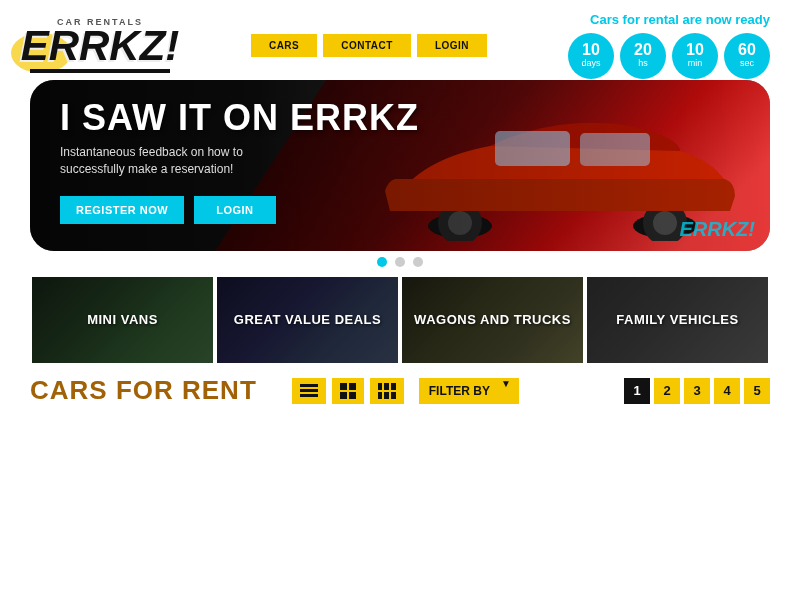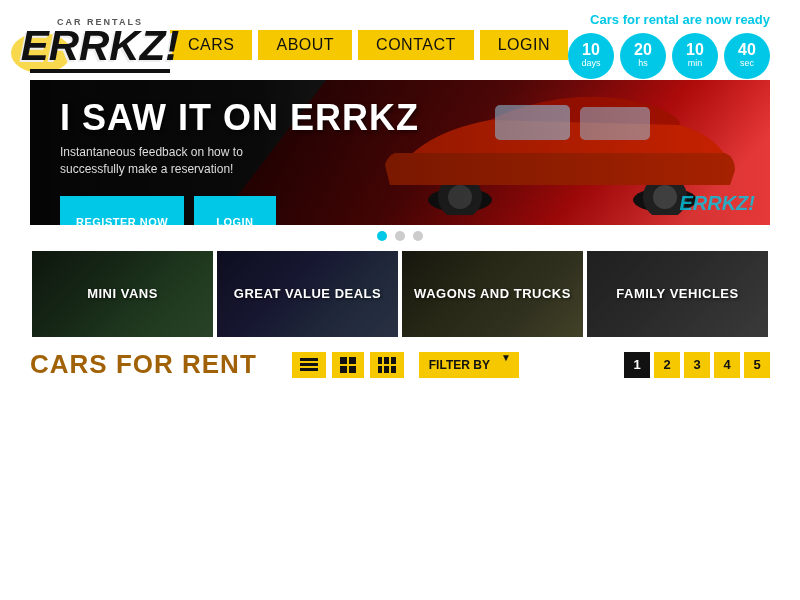--- a/index.html
+++ b/index.html
@@ -54,22 +54,22 @@
       margin-top: 2px;
     }
 
     .nav-area {
       display: flex;
       gap: 6px;
     }
     .nav-btn {
       background: #f5c800;
       color: #111;
-      font-weight: normal;
-      font-size: 16px;
+      font-weight: bold;
+      font-size: 10px;
       padding: 6px 18px;
       border: none;
       cursor: pointer;
       text-transform: uppercase;
       letter-spacing: 0.5px;
     }
 
     .timer-area {
       display: flex;
       flex-direction: column;
@@ -106,24 +106,25 @@
       text-align: center;
     }
     .timer-bubble .lbl {
       font-size: 9px;
       font-weight: normal;
     }
 
     
     .hero {
       position: relative;
-      height: 145px;
+      height: 171px;
       background: linear-gradient(to right, #111 30%, #333 60%, #555 100%);
       overflow: hidden;
       margin: 0 30px;
+      border-radius: 24px;
     }
     .hero-car {
       position: absolute;
       right: 0; top: 0;
       width: 100%; height: 100%;
       background: linear-gradient(135deg, #1a0000 0%, #3d0000 30%, #660000 55%, #cc0000 75%, #ff3333 90%);
       clip-path: polygon(40% 0%, 100% 0%, 100% 100%, 25% 100%);
       opacity: 0.85;
     }
     .hero-car-shape {
@@ -163,21 +164,21 @@
     }
     .hero-buttons {
       display: flex;
       gap: 10px;
       margin-top: 18px;
     }
     .btn-register {
       background: #00c8e6;
       color: #fff;
       border: none;
-      padding: 20px 16px;
+      padding: 8px 16px;
       font-size: 11px;
       font-weight: bold;
       cursor: pointer;
       text-transform: uppercase;
       letter-spacing: 0.5px;
     }
     .btn-login-hero {
       background: #00c8e6;
       color: #fff;
       border: none;
@@ -349,42 +350,41 @@
   <div class="logo-area">
     <span class="logo-top-text">CAR RENTALS</span>
     <div class="logo-main">
       <span>ERRKZ!</span>
     </div>
     <div class="logo-underline"></div>
   </div>
 
   <nav class="nav-area">
     <button class="nav-btn">CARS</button>
-    <button class="nav-btn">ABOUT</button>
     <button class="nav-btn">CONTACT</button>
     <button class="nav-btn">LOGIN</button>
   </nav>
 
   <div class="timer-area">
     <span class="timer-text">Cars for rental are now ready</span>
     <div class="timer-bubbles">
       <div class="timer-bubble">
         <span class="num">10</span>
         <span class="lbl">days</span>
       </div>
       <div class="timer-bubble">
         <span class="num">20</span>
         <span class="lbl">hs</span>
       </div>
       <div class="timer-bubble">
         <span class="num">10</span>
         <span class="lbl">min</span>
       </div>
       <div class="timer-bubble">
-        <span class="num">40</span>
+        <span class="num">60</span>
         <span class="lbl">sec</span>
       </div>
     </div>
   </div>
 </div>
 
 <div class="hero">
   <div class="hero-car"></div>
 
   <svg class="hero-car-shape" viewBox="0 0 380 140" xmlns="http://www.w3.org/2000/svg">

